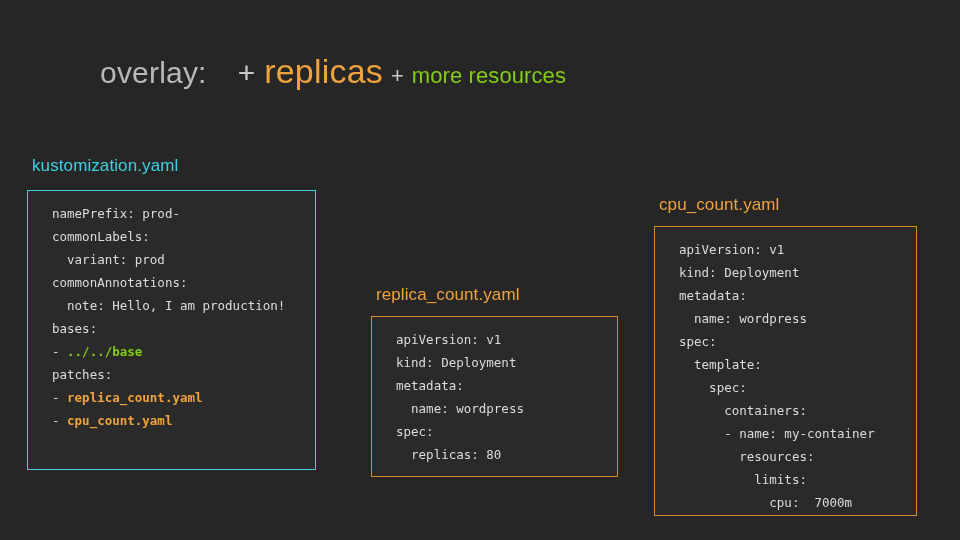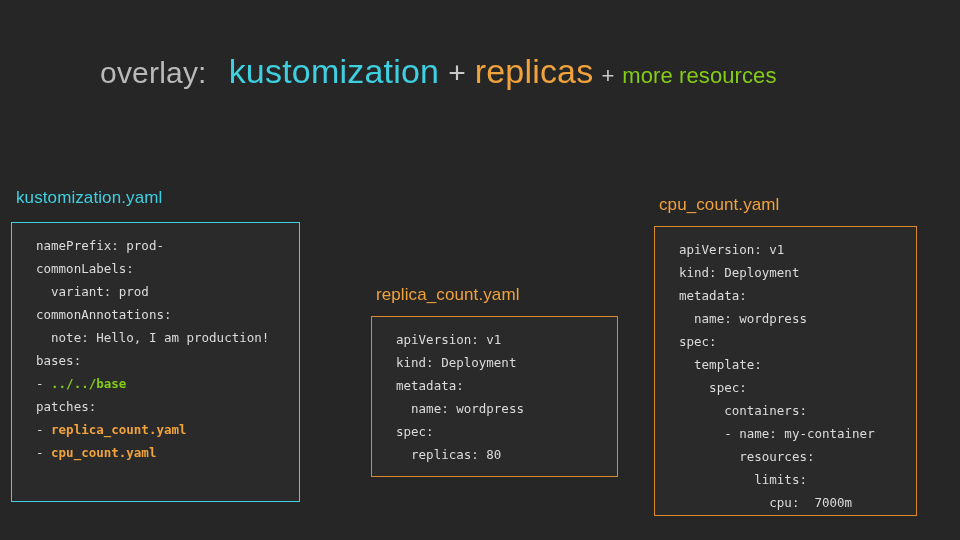--- a/index.html
+++ b/index.html
@@ -95,41 +95,40 @@
     font-size: 12.5px;
     line-height: 23px;
     color: #dcdcdc;
     white-space: pre;
   }
   .tok-plain  { color: #dcdcdc; }
   .tok-cyan   { color: #84cc16; font-weight: bold; }
   .tok-orange { color: #f0a23c; font-weight: bold; }
 
   
-  #card-kustomization { left: 11px; top: 156px; width: 300px; height: 320px; margin-top: 32px; }
+  #card-kustomization { left: 27px; top: 156px; width: 300px; height: 320px; }
   #card-kustomization .card-title { top: 0px; }
   #card-kustomization .code-box   { left: 0px; top: 34px; width: 289px; height: 280px; padding-left: 13px; }
 
   #card-replica { left: 371px; top: 285px; width: 260px; height: 200px; }
   #card-replica .card-title { top: 0px; }
   #card-replica .code-box   { left: 0px; top: 31px; width: 247px; height: 161px; }
 
   #card-cpu { left: 654px; top: 195px; width: 275px; height: 330px; }
   #card-cpu .card-title { top: 0px; }
   #card-cpu .code-box   { left: 0px; top: 31px; width: 263px; height: 290px; }
 </style>
 </head>
 <body>
 
 <div id="slide">
 
   <div class="heading">
     <span class="h-overlay">overlay:</span>
     <span class="h-gap"></span>
-    <span class="h-kustomization">kustomization</span>
     <span class="h-plus1">+</span>
     <span class="h-patches">replicas</span>
     <span class="h-plus2">+</span>
     <span class="h-more">more resources</span>
   </div>
 
 
   <div class="card" id="card-kustomization">
     <div class="card-title cyan">kustomization.yaml</div>
     <div class="code-box">

